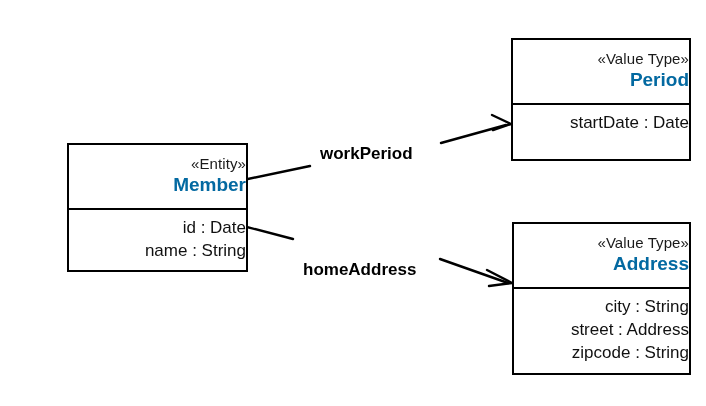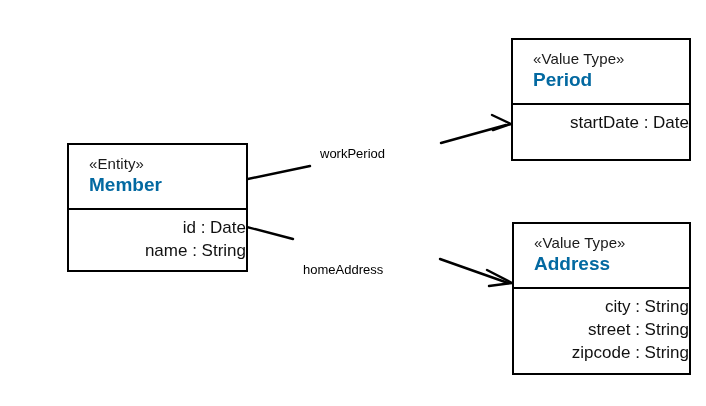--- a/index.html
+++ b/index.html
@@ -17,25 +17,24 @@
     color: #000000;
   }
   .uml-class {
     position: absolute;
     box-sizing: border-box;
     border: 2px solid #000000;
     background: #ffffff;
   }
   .class-header {
     box-sizing: border-box;
-    text-align: left;
+    text-align: right;
     border-bottom: 2px solid #000000;
     padding-top: 9px;
     padding-bottom: 7px;
-    padding-left: 20px;
   }
   .stereotype {
     display: block;
     font-size: 15px;
     line-height: 19px;
     font-weight: normal;
     color: #1a1a1a;
     letter-spacing: 0.1px;
   }
   .class-name {
@@ -52,23 +51,23 @@
   }
   .attr {
     display: block;
     font-size: 17px;
     line-height: 23px;
     white-space: nowrap;
     color: #111111;
   }
   .assoc-label {
     position: absolute;
-    font-size: 13px;
+    font-size: 17px;
     line-height: 20px;
-    font-weight: normal;
+    font-weight: bold;
     color: #000000;
     white-space: nowrap;
     background: #ffffff;
     padding: 0 4px;
   }
   svg.edges {
     position: absolute;
     left: 0;
     top: 0;
     width: 706px;
@@ -119,21 +118,21 @@
     </div>
   </div>
 
   <div class="uml-class" style="left:512px; top:222px; width:179px; height:153px;">
     <div class="class-header" style="height:65px;">
       <span class="stereotype">«Value Type»</span>
       <span class="class-name">Address</span>
     </div>
     <div class="attr-list">
       <span class="attr">city : String</span>
-      <span class="attr">street : String</span>
+      <span class="attr">street : Address</span>
       <span class="attr">zipcode : String</span>
     </div>
   </div>
 
   <div class="assoc-label" style="left:316px; top:144px;">workPeriod</div>
 
   <div class="assoc-label" style="left:299px; top:260px;">homeAddress</div>
 
 </div>
 

